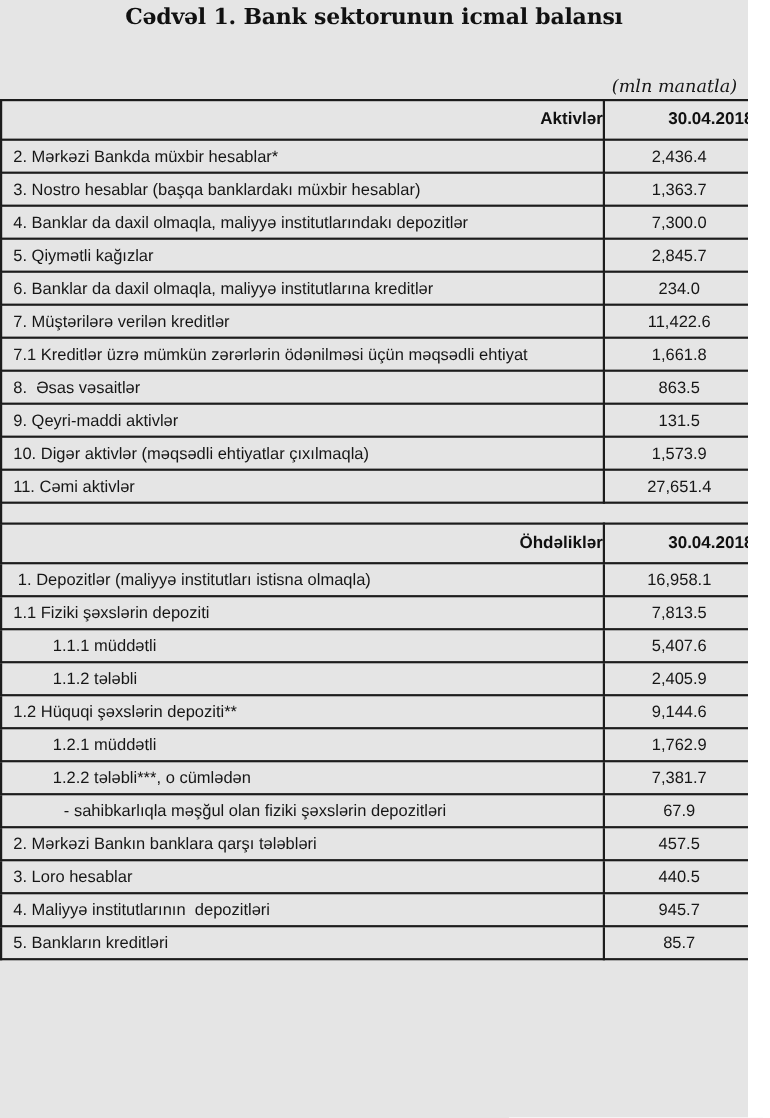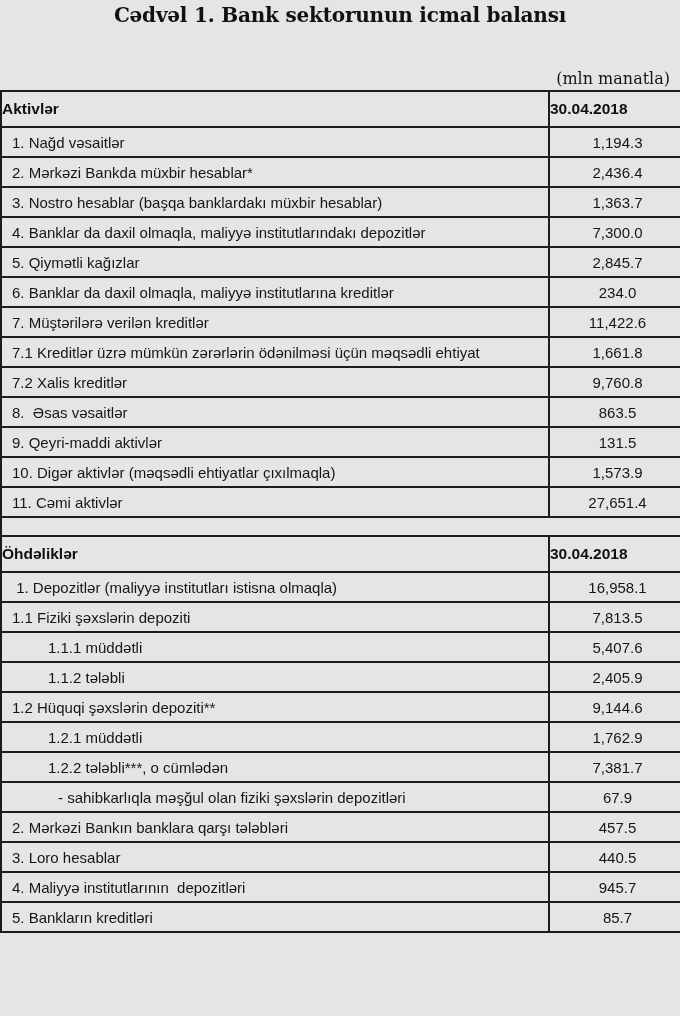--- a/index.html
+++ b/index.html
@@ -23,41 +23,42 @@
     font-weight: bold;
     font-size: 20px;
     letter-spacing: -0.2px;
     color: #111111;
   }
   .unit-note {
     margin-top: 42px;
     padding-right: 10px;
     text-align: right;
     font-family: "DejaVu Serif", "Liberation Serif", serif;
+    font-style: italic;
     font-size: 16px;
     color: #161616;
   }
   table.balance {
     margin: 2px auto 0 auto;
     width: 685px;
     border-collapse: collapse;
     table-layout: fixed;
     font-size: 15px;
   }
   table.balance th,
   table.balance td {
     border: 2px solid #1c1c1c;
   }
   col.c-label { width: 548px; }
   col.c-value { width: 137px; }
   tr.header-row th {
     height: 36px;
     font-size: 15.5px;
     font-weight: bold;
-    text-align: left;
+    text-align: right;
     vertical-align: middle;
     color: #101010;
   }
   tr.data-row { height: 30px; }
   tr.data-row td { vertical-align: middle; }
   td.label {
     padding: 2px 6px 2px 10px;
     text-align: left;
     white-space: pre-wrap;
     overflow: hidden;
@@ -92,24 +93,20 @@
 
     <tbody>
       <tr class="header-row">
         <th>Aktivlər</th>
         <th>30.04.2018</th>
       </tr>
     </tbody>
 
     <tbody>
         <tr class="data-row">
-          <td class="label">1. Nağd vəsaitlər</td>
-          <td class="value">1,194.3</td>
-        </tr>
-        <tr class="data-row">
           <td class="label">2. Mərkəzi Bankda müxbir hesablar*</td>
           <td class="value">2,436.4</td>
         </tr>
         <tr class="data-row">
           <td class="label">3. Nostro hesablar (başqa banklardakı müxbir hesablar)</td>
           <td class="value">1,363.7</td>
         </tr>
         <tr class="data-row">
           <td class="label">4. Banklar da daxil olmaqla, maliyyə institutlarındakı depozitlər</td>
           <td class="value">7,300.0</td>
@@ -122,24 +119,20 @@
           <td class="label">6. Banklar da daxil olmaqla, maliyyə institutlarına kreditlər</td>
           <td class="value">234.0</td>
         </tr>
         <tr class="data-row">
           <td class="label">7. Müştərilərə verilən kreditlər</td>
           <td class="value">11,422.6</td>
         </tr>
         <tr class="data-row">
           <td class="label">7.1 Kreditlər üzrə mümkün zərərlərin ödənilməsi üçün məqsədli ehtiyat</td>
           <td class="value">1,661.8</td>
-        </tr>
-        <tr class="data-row">
-          <td class="label">7.2 Xalis kreditlər</td>
-          <td class="value">9,760.8</td>
         </tr>
         <tr class="data-row">
           <td class="label">8.  Əsas vəsaitlər</td>
           <td class="value">863.5</td>
         </tr>
         <tr class="data-row">
           <td class="label">9. Qeyri-maddi aktivlər</td>
           <td class="value">131.5</td>
         </tr>
         <tr class="data-row">

